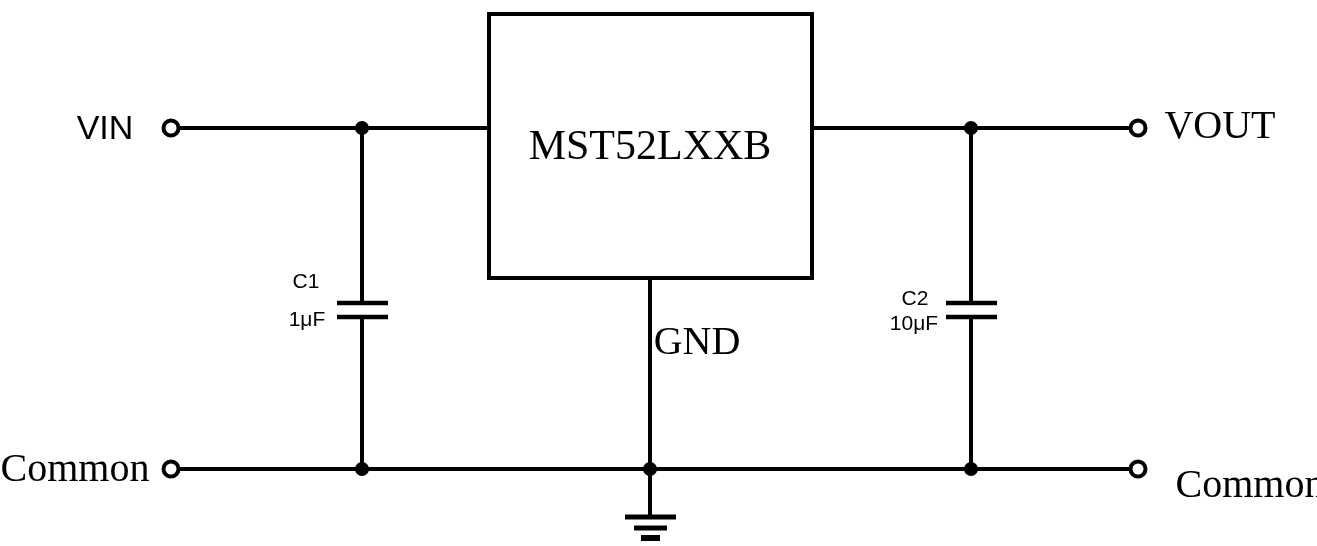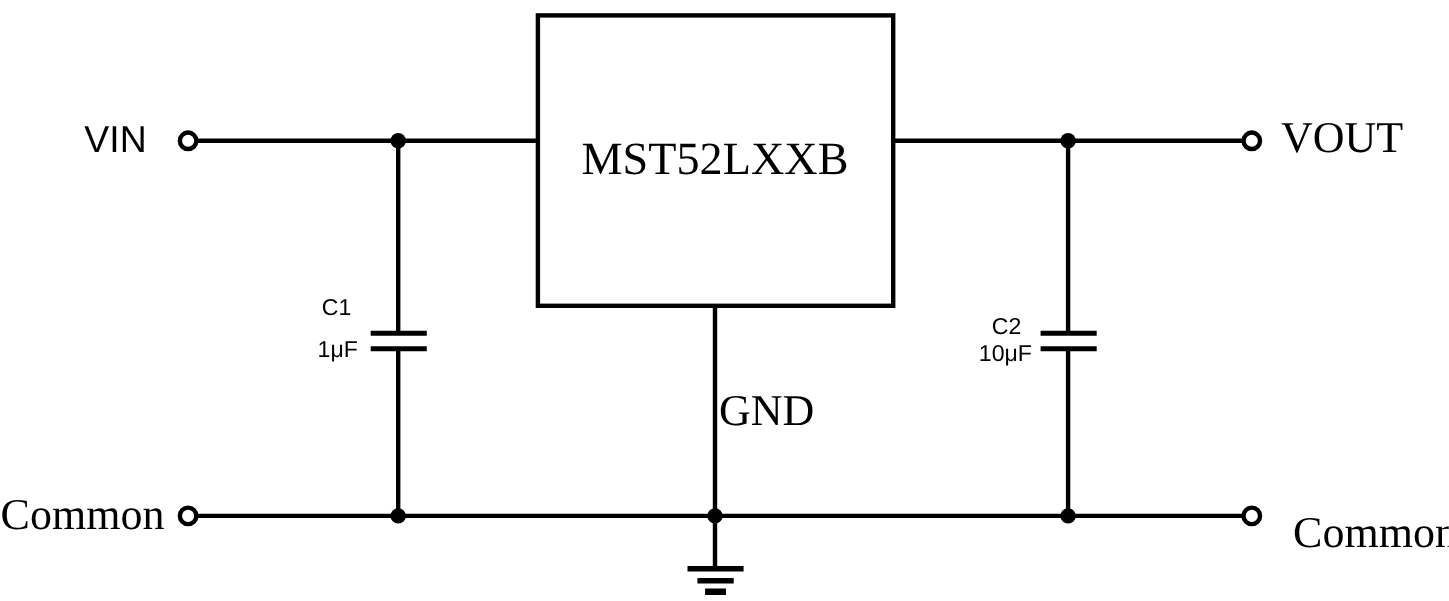--- a/index.html
+++ b/index.html
@@ -106,21 +106,21 @@
   <span class="lbl serif-ic" style="left:650px; top:145px;">MST52LXXB</span>
 
   <span class="lbl sans-big" style="left:105px; top:127px;">VIN</span>
 
   <span class="lbl serif" style="left:1220px; top:125px;">VOUT</span>
 
   <span class="lbl serif" style="left:75px; top:468px;">Common</span>
 
   <span class="lbl serif" style="left:1250px; top:484px;">Common</span>
 
-  <span class="lbl serif" style="left:697px; top:341px;margin-top:32px;">GND</span>
+  <span class="lbl serif" style="left:697px; top:341px;">GND</span>
 
   <span class="lbl sans" style="left:306px; top:280px;">C1</span>
   <span class="lbl sans" style="left:307px; top:318px;">1μF</span>
 
   <span class="lbl sans" style="left:915px; top:297px;">C2</span>
   <span class="lbl sans" style="left:914px; top:322px;">10μF</span>
 
 </div>
 
 </body></html>

